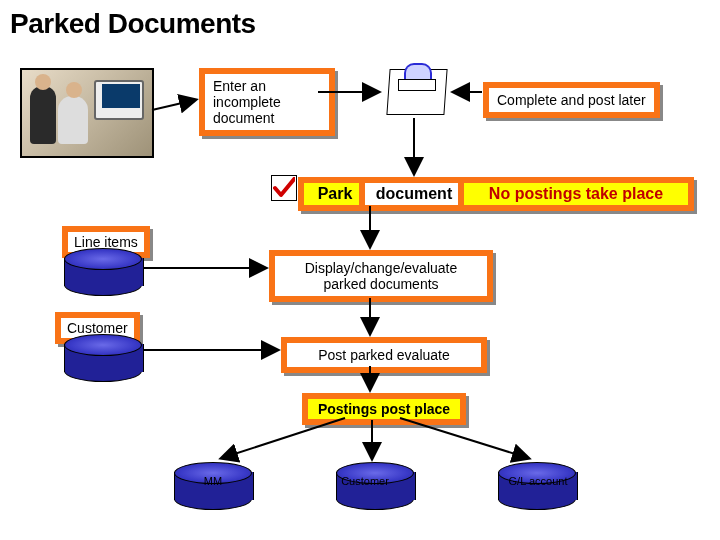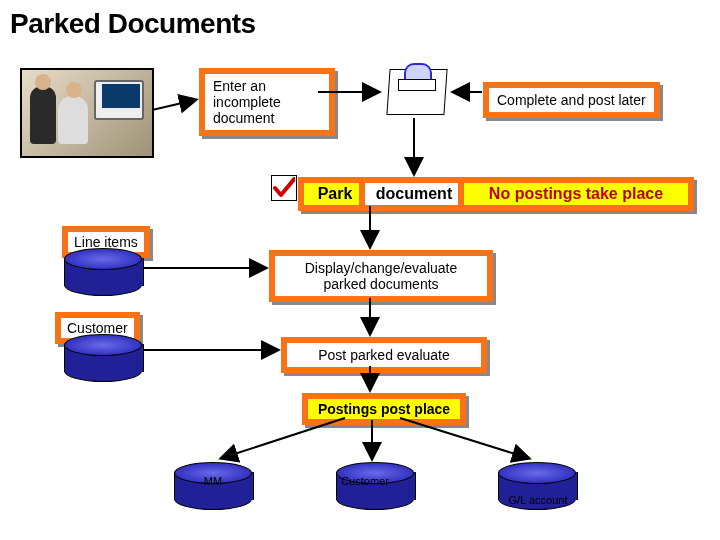--- a/index.html
+++ b/index.html
@@ -118,21 +118,21 @@
     <div class="cyl-body"></div>
     <div class="cyl-top"></div>
 </div>
 <div class="cyl-label" style="left:336px;top:475px;width:58px">Customer</div>
 
 <div class="cylinder" style="left:498px;top:462px">
   <div class="cyl-bottom"></div>
     <div class="cyl-body"></div>
     <div class="cyl-top"></div>
 </div>
-<div class="cyl-label" style="left:492px;top:494px;width:92px">G/L account</div>
+<div class="cyl-label" style="left:492px;top:475px;width:92px">G/L account</div>
 
 <svg class="arrows">
   <defs>
     <marker id="ah" markerWidth="10" markerHeight="10" refX="8" refY="5" orient="auto">
       <path d="M0,0 L10,5 L0,10 z" fill="#000"></path>
     </marker>
   </defs>
 
   <line x1="152" y1="110" x2="195" y2="100" stroke="#000" stroke-width="2" marker-end="url(#ah)"></line>
 

